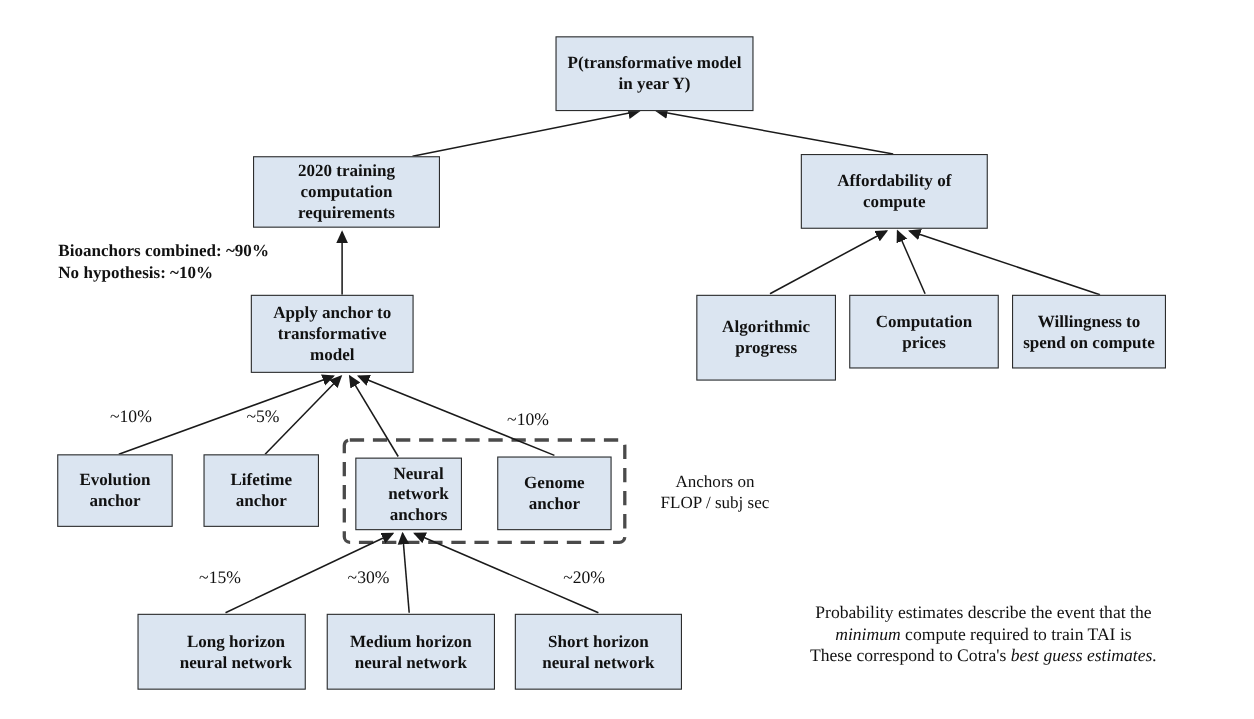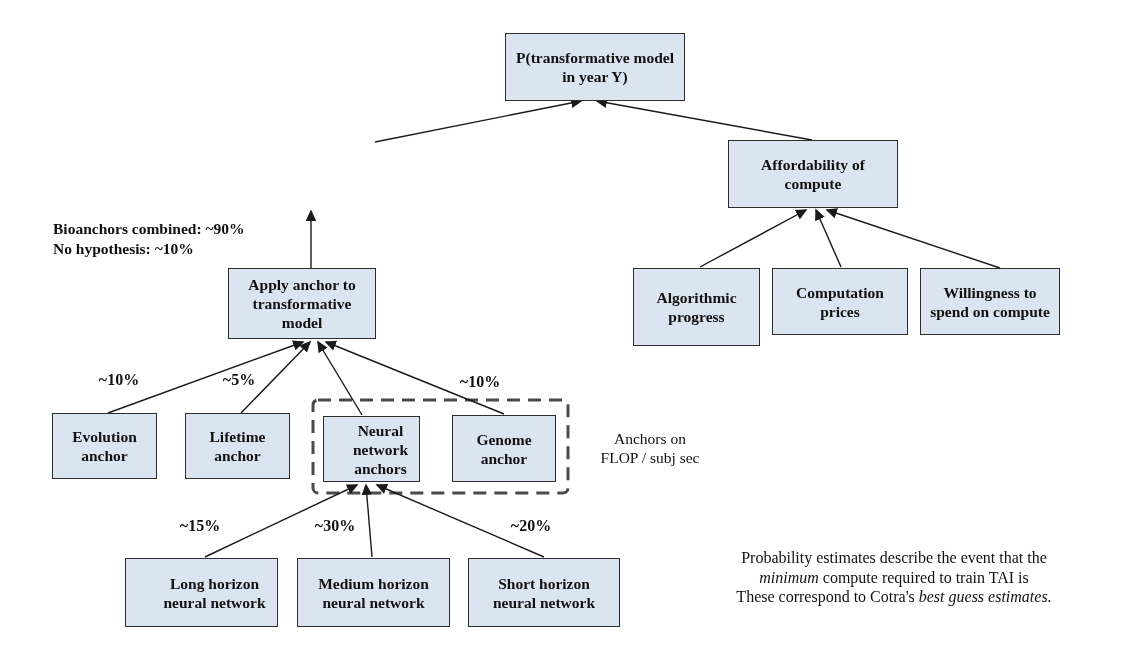--- a/index.html
+++ b/index.html
@@ -18,21 +18,21 @@
   svg.edges line{stroke:var(--line);stroke-width:1.4;}
   svg.edges .arrowhead{fill:var(--line);}
   svg.edges rect.group-outline{fill:none;stroke:var(--dash-border);stroke-width:3;stroke-dasharray:13 8;}
   .node{
     position:absolute;display:flex;align-items:center;justify-content:center;
     background:var(--box-fill);border:1.6px solid var(--box-border);
     font-weight:bold;font-size:15.5px;line-height:19px;text-align:center;
     padding:3px 6px;
   }
   .pct{
-    position:absolute;font-weight:bold;font-size:16px;white-space:nowrap;
+    position:absolute;font-weight:normal;font-size:16px;white-space:nowrap;
     transform:translateX(-50%);
   }
   .note{position:absolute;font-weight:bold;font-size:15.5px;line-height:20px;white-space:nowrap;}
   .group-label{
     position:absolute;font-size:15.5px;line-height:19px;text-align:center;white-space:nowrap;
     transform:translateX(-50%);
   }
   .footnote{
     position:absolute;font-size:16px;line-height:19.5px;text-align:center;white-space:nowrap;
     transform:translateX(-50%);
@@ -63,20 +63,21 @@
     <line x1="205" y1="557" x2="357" y2="485" marker-end="url(#arrow)"></line>
     <line x1="372" y1="557" x2="366" y2="485" marker-end="url(#arrow)"></line>
     <line x1="544" y1="557" x2="377" y2="485" marker-end="url(#arrow)"></line>
     <line x1="700" y1="267" x2="806" y2="210" marker-end="url(#arrow)"></line>
     <line x1="841" y1="267" x2="816" y2="210" marker-end="url(#arrow)"></line>
     <line x1="1000" y1="268" x2="827" y2="210" marker-end="url(#arrow)"></line>
   </svg>
 
   <div class="node" style="left:505px;top:33px;width:180px;height:68px;">P(transformative model in year Y)</div>
 
+  <div class="node" style="left:230px;top:142px;width:170px;height:65px;">2020 training computation requirements</div>
 
   <div class="node" style="left:228px;top:268px;width:148px;height:71px;">Apply anchor to transformative model</div>
 
   <div class="node" style="left:52px;top:413px;width:105px;height:66px;">Evolution anchor</div>
 
   <div class="node" style="left:185px;top:413px;width:105px;height:66px;">Lifetime anchor</div>
 
   <div class="node" style="left:323px;top:416px;width:97px;height:66px;padding-left:24px;">Neural network anchors</div>
 
   <div class="node" style="left:452px;top:415px;width:104px;height:67px;">Genome anchor</div>

